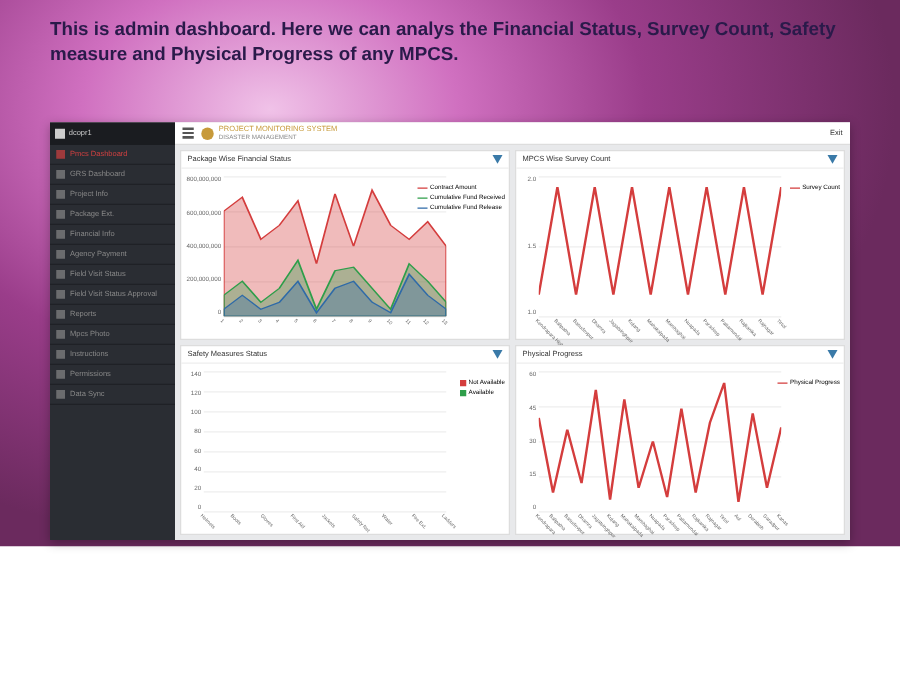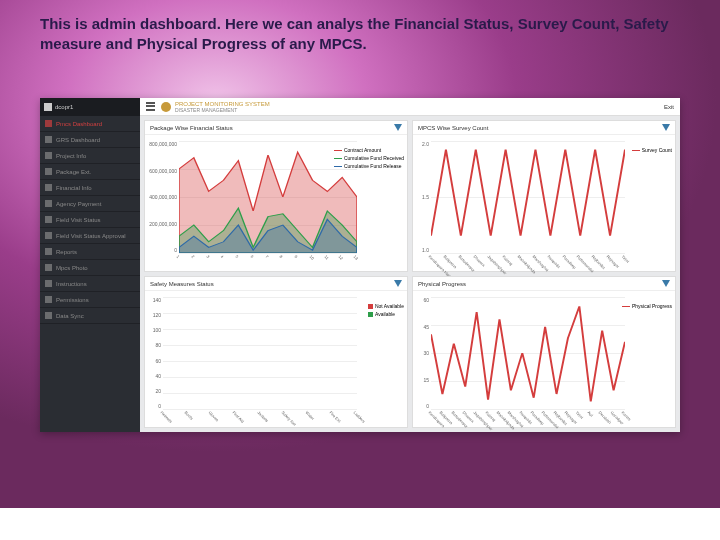--- a/index.html
+++ b/index.html
@@ -1,18 +1,18 @@
 <!DOCTYPE html>
 <html><head>
 <meta charset="utf-8">
 <style>
   * { box-sizing: border-box; margin: 0; padding: 0; }
   html, body { width: 720px; height: 540px; overflow: hidden; font-family: Arial, sans-serif; }
   .slide {
-    width: 720px; height: 508px;
+    width: 720px; height: 437px;
     background: radial-gradient(ellipse 500px 350px at 30% 20%, #f0c2e8 0%, #d070c0 30%, #9a3d8a 60%, #6b2a5e 100%);
     position: relative;
   }
   .slide-caption {
     position: absolute; top: 14px; left: 40px; right: 40px;
     font-weight: bold; font-size: 15px; color: #2a1a4a; line-height: 1.35;
   }
   .dash {
     position: absolute; left: 40px; top: 98px; width: 640px; height: 334px;
     background: #fff; box-shadow: 0 2px 8px rgba(0,0,0,.3);

